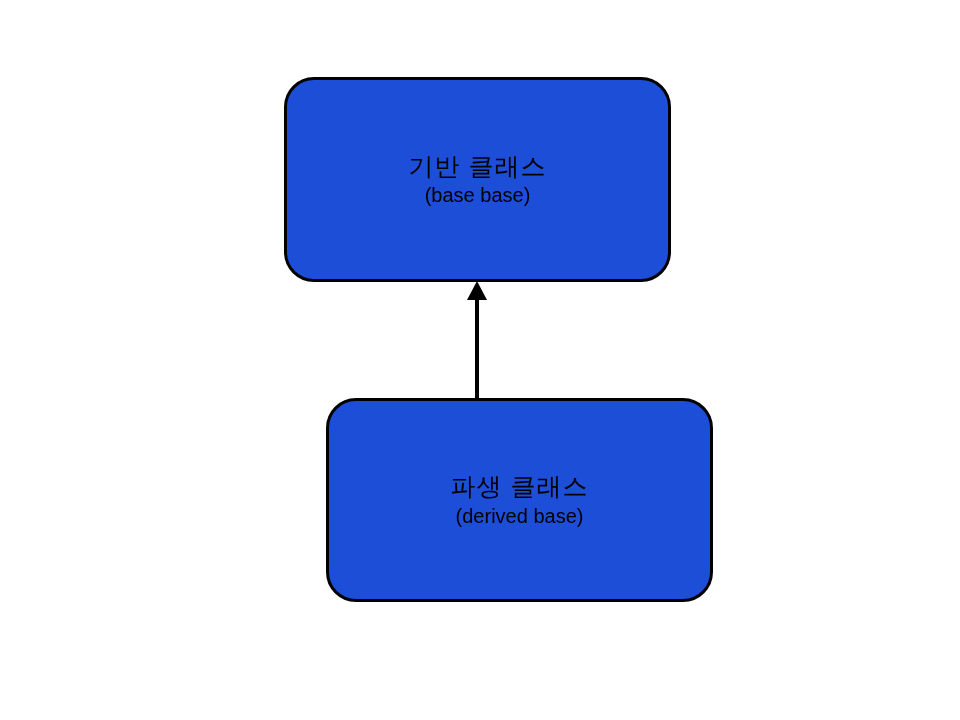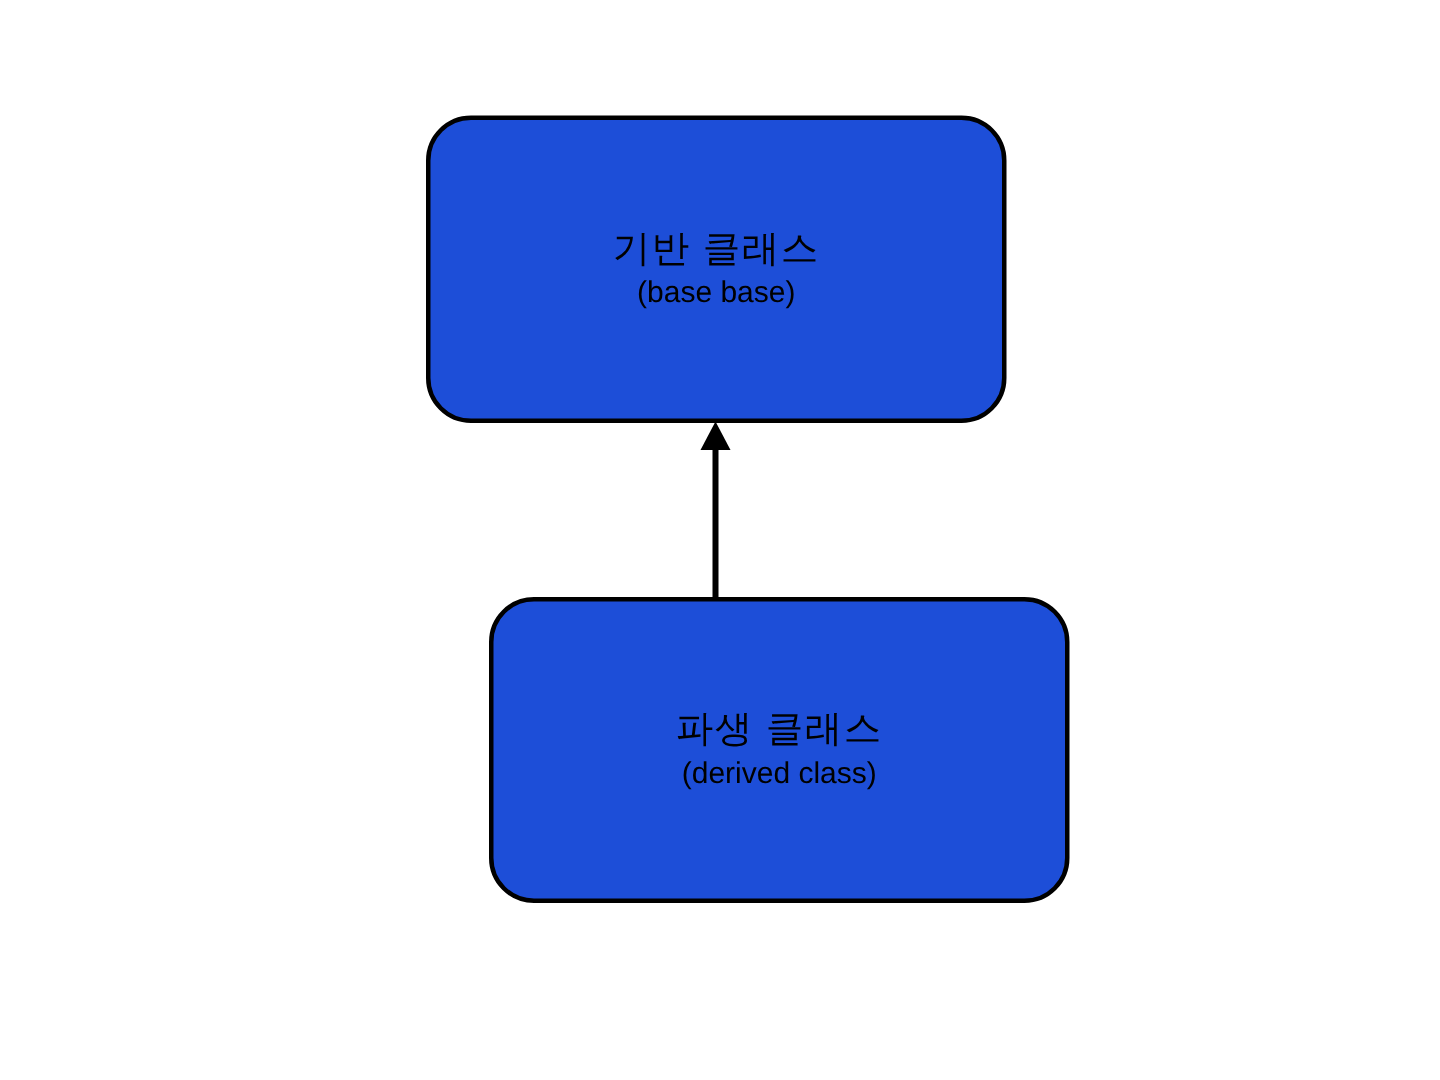--- a/index.html
+++ b/index.html
@@ -69,16 +69,16 @@
     <div class="node-subtitle">(base base)</div>
   </div>
 
   <svg class="connector" viewBox="0 0 34 118" aria-hidden="true">
     <line x1="17" y1="118" x2="17" y2="13" stroke="#000000" stroke-width="4"></line>
     <polygon points="17,0 7,19 27,19" fill="#000000"></polygon>
   </svg>
 
   <div class="node derived">
     <div class="node-title">파생 클래스</div>
-    <div class="node-subtitle">(derived class)</div>
+    <div class="node-subtitle">(derived base)</div>
   </div>
 
 </div>
 
 </body></html>

